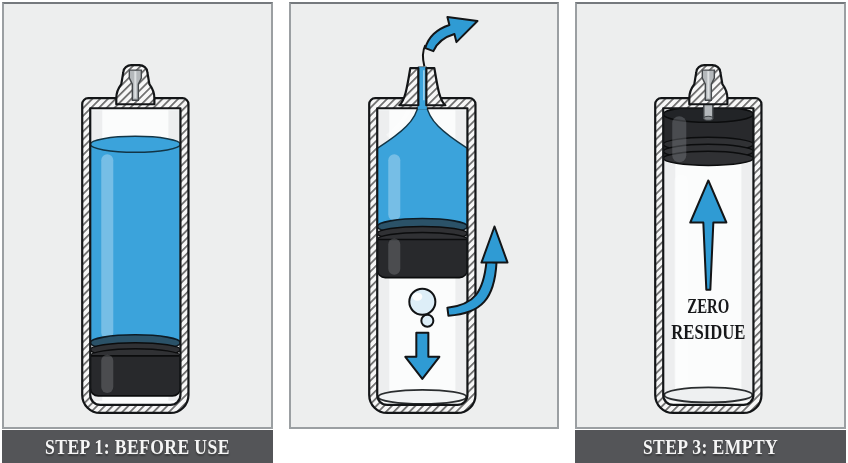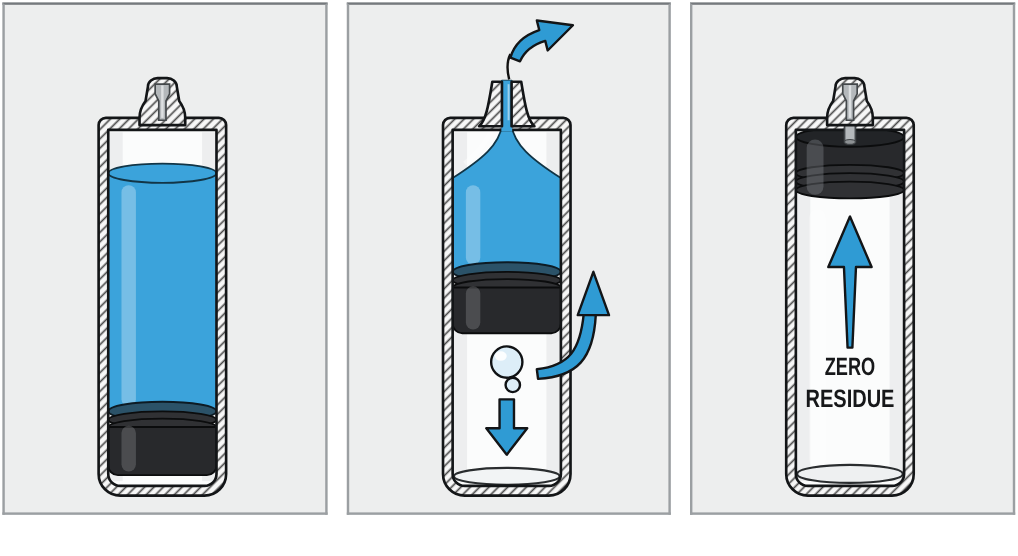--- a/index.html
+++ b/index.html
@@ -4,21 +4,21 @@
 <style>
   html,body{margin:0;padding:0;}
   body{
     width:848px;height:463px;background:var(--page-bg,#fff);
     font-family:"Liberation Sans",sans-serif;overflow:hidden;
   }
   .strip{
     box-sizing:border-box;display:flex;gap:16px;
     padding:2px 2px 0 2px;width:848px;height:463px;
   }
-  .panel{flex:1;display:flex;min-width:0;}
+  .panel{flex:1;display:flex;flex-direction:column;min-width:0;font-family:Liberation Serif, serif;}
   .canvas{
     box-sizing:border-box;height:427px;background:var(--panel-bg,#edeeee);
     border:2px solid var(--panel-border,#9b9fa2);border-top-color:#75797d;
   }
   .canvas svg{display:block;width:100%;height:100%;}
   .caption{
     height:33px;margin-top:1px;background:var(--caption-bg,#545558);
     color:var(--caption-text,#f5f5f5);display:flex;align-items:center;justify-content:center;
     font-weight:700;font-size:22px;overflow:hidden;
   }
@@ -78,20 +78,23 @@
 
         <path class="wall" fill-rule="evenodd" d="M78,100 a6,6 0 0 1 6,-6 h94 a6,6 0 0 1 6,6 v290 a18,18 0 0 1 -18,18 h-70 a18,18 0 0 1 -18,-18 Z
                  M86,104 h90 v286 a10,10 0 0 1 -10,10 h-70 a10,10 0 0 1 -10,-10 Z"></path>
 
         <g>
           <path class="wall" d="M112,100 L112,94 C112,88 114,84 117,80 L119,68 C119,64 123,61 127,61 L135,61 C139,61 143,64 143,68 L145,80 C148,84 150,88 150,94 L150,100 Z"></path>
           <path class="tube" d="M125,66 L137,66 L137,74 L134,80 L134,96 L128,96 L128,80 L125,74 Z"></path>
           <line x1="131" y1="67" x2="131" y2="94" stroke="#e8eaec" stroke-width="2" opacity=".8"></line>
         </g>
       </svg>
+    </div>
+    <div class="caption">
+      <span>STEP 1: BEFORE USE</span>
     </div>
   </div>
 
   <div class="panel">
     <div class="canvas">
       <svg viewBox="0 0 266 422" preserveAspectRatio="xMidYMid meet">
         <path class="cavity" d="M86,104 h90 v286 a10,10 0 0 1 -10,10 h-70 a10,10 0 0 1 -10,-10 Z"></path>
         <rect class="shade" x="86" y="106" width="12" height="290"></rect>
         <rect class="shade" x="164" y="106" width="12" height="290"></rect>
 
@@ -171,15 +174,18 @@
 
         <g>
           <rect class="tube" x="126.5" y="94" width="9" height="20"></rect>
           <ellipse cx="131" cy="114" rx="4.5" ry="2" fill="#8d9194" stroke="#43474a" stroke-width="1"></ellipse>
           <path class="wall" d="M112,100 L112,94 C112,88 114,84 117,80 L119,68 C119,64 123,61 127,61 L135,61 C139,61 143,64 143,68 L145,80 C148,84 150,88 150,94 L150,100 Z"></path>
           <path class="tube" d="M125,66 L137,66 L137,74 L134,80 L134,96 L128,96 L128,80 L125,74 Z"></path>
           <line x1="131" y1="67" x2="131" y2="94" stroke="#e8eaec" stroke-width="2" opacity=".8"></line>
         </g>
       </svg>
     </div>
+    <div class="caption">
+      <span>STEP 3: EMPTY</span>
+    </div>
   </div>
 
 </div>
 
 </body></html>

